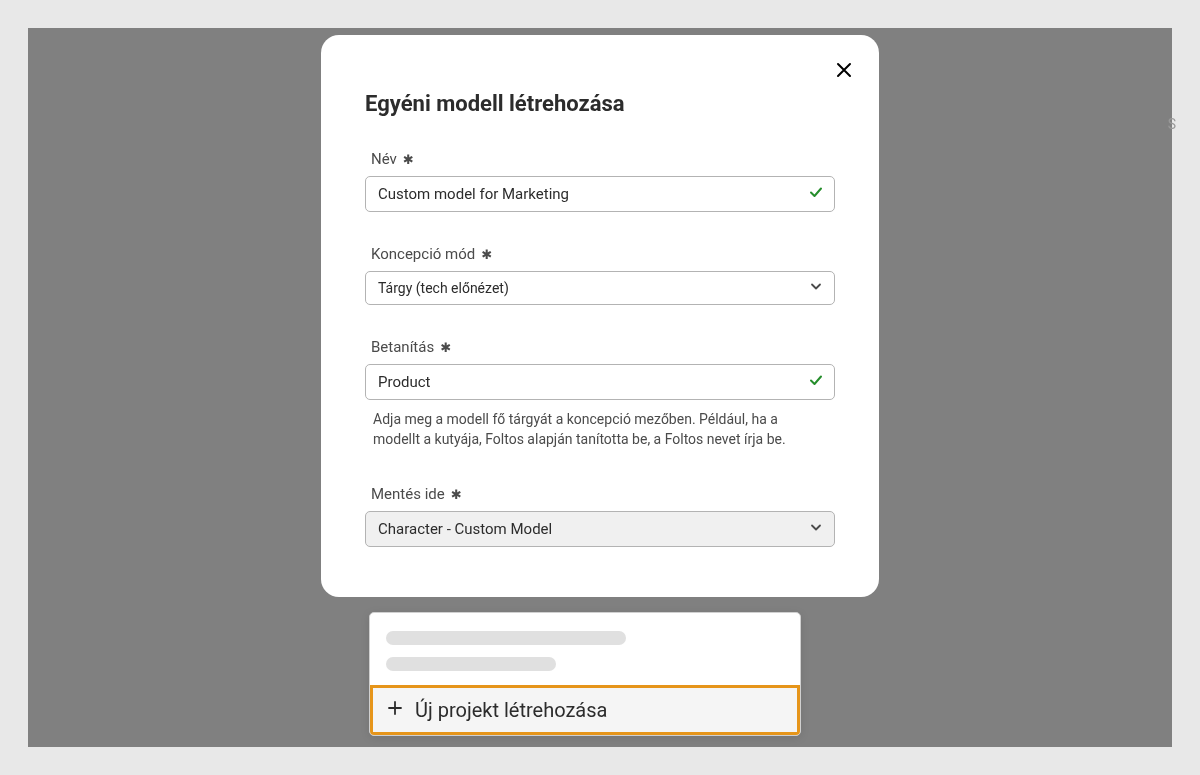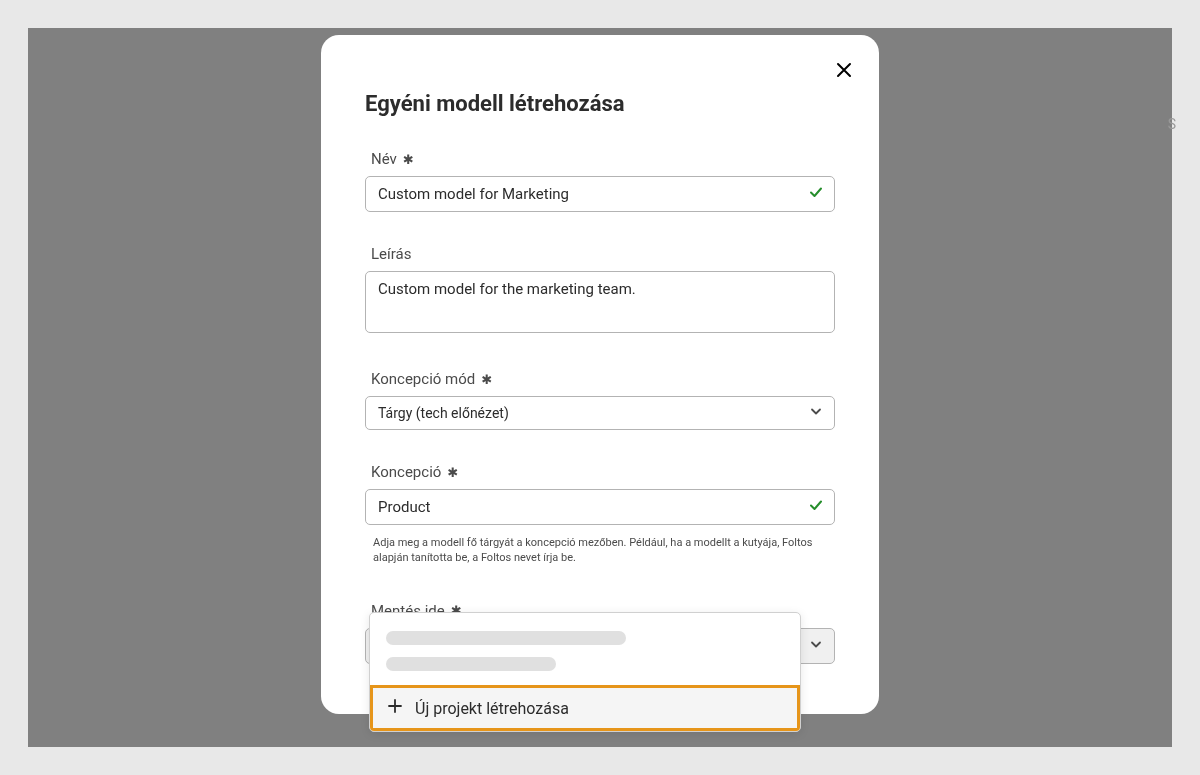--- a/index.html
+++ b/index.html
@@ -87,21 +87,21 @@
     .select-wrap { position: relative; }
     .chevron-icon {
       position: absolute;
       right: 12px;
       top: 50%;
       transform: translateY(-50%);
       color: #4b4b4b;
       pointer-events: none;
     }
     .help-text {
-      font-size: 11px;
+      font-size: 14px;
       color: #4b4b4b;
       margin-top: 10px;
       line-height: 1.4;
       margin-left: 8px;
       margin-right: 8px;
     }
     .save-group { margin-top: 36px; }
     .save-select {
       background: #f0f0f0;
     }
@@ -128,21 +128,21 @@
     .new-project-row {
       border: 3px solid #e6951a;
       display: flex;
       align-items: center;
       gap: 12px;
       padding: 10px 14px;
       cursor: pointer;
       background: #f5f5f5;
     }
     .plus-icon { color: #2c2c2c; }
-    .new-project-label { font-size: 16px; color: #2c2c2c; }
+    .new-project-label { font-size: 20px; color: #2c2c2c; }
     .cutoff-s {
       position: absolute;
       right: 24px;
       top: 116px;
       color: #999;
       font-size: 14px;
     }
   </style>
 </head>
 <body>
@@ -170,45 +170,39 @@
     <div class="input-wrap">
       <input class="text-input" type="text" value="Custom model for Marketing" style="">
       <span class="check-icon">
         <svg width="14" height="14" viewBox="0 0 14 14">
             <path d="M2 7 L5.5 10.5 L12 3" stroke="currentColor" stroke-width="2" fill="none" stroke-linecap="round" stroke-linejoin="round"></path>
           </svg>
       </span>
     </div>
   </div>
 
-  <div class="field-group">
-    <div class="field-label">
-      <span>Leírás</span>
-    </div>
-    <textarea class="textarea-input" style="">Custom model for the marketing team.</textarea>
-  </div>
 
   <div class="field-group" style="margin-top:26px;">
     <div class="field-label">
       <span>Koncepció mód</span>
       <span class="asterisk">✱</span>
     </div>
     <div class="select-wrap">
       <div class="select-input" style="font-size:14px;">Tárgy (tech előnézet)</div>
       <span class="chevron-icon">
         <svg width="14" height="14" viewBox="0 0 14 14">
             <path d="M3 5 L7 9 L11 5" stroke="currentColor" stroke-width="1.8" fill="none" stroke-linecap="round" stroke-linejoin="round"></path>
           </svg>
       </span>
     </div>
   </div>
 
   <div class="field-group">
     <div class="field-label">
-      <span>Koncepció</span>
+      <span>Betanítás</span>
       <span class="asterisk">✱</span>
     </div>
     <div class="input-wrap">
       <input class="text-input" type="text" value="Product" style="">
       <span class="check-icon">
         <svg width="14" height="14" viewBox="0 0 14 14">
             <path d="M2 7 L5.5 10.5 L12 3" stroke="currentColor" stroke-width="2" fill="none" stroke-linecap="round" stroke-linejoin="round"></path>
           </svg>
       </span>
     </div>

